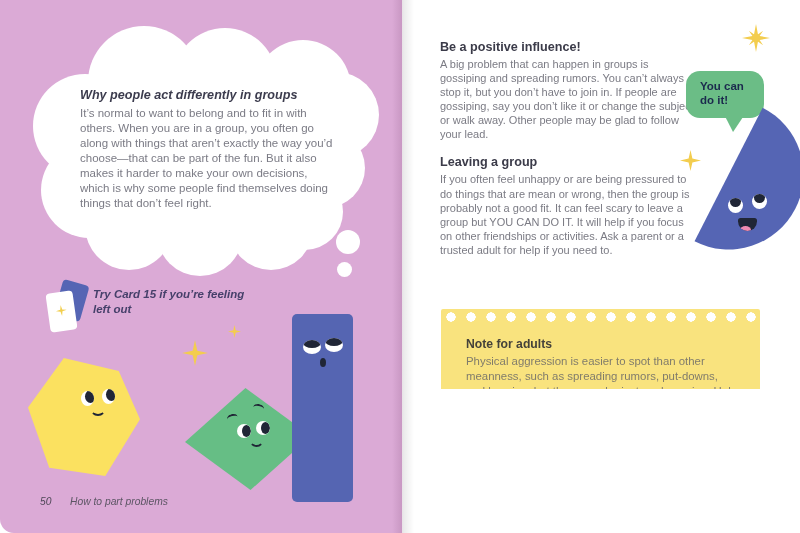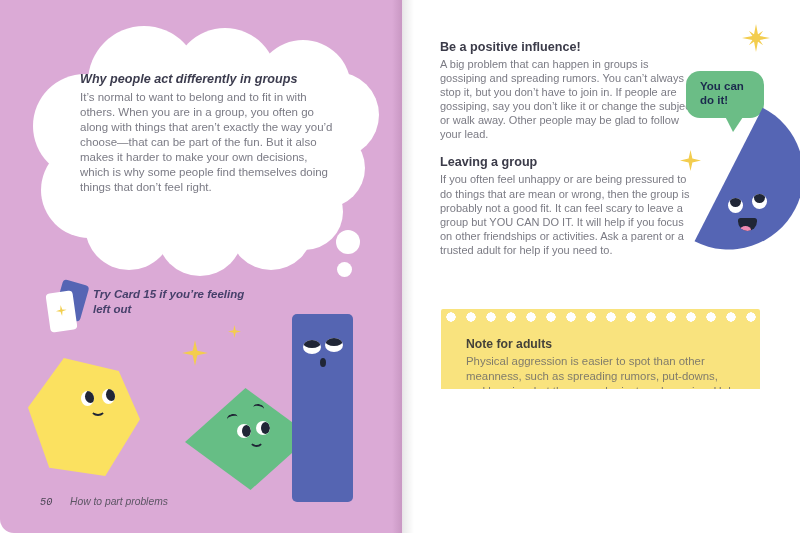--- a/index.html
+++ b/index.html
@@ -8,21 +8,21 @@
         border-radius:0 0 14px 14px;}
   
   .page-left{position:absolute;left:0;top:0;width:402px;height:533px;background:#dbaad6;overflow:hidden;}
   .page-right{position:absolute;left:402px;top:0;width:398px;height:389px;background:#ffffff;overflow:hidden;}
   .spine{position:absolute;left:392px;top:0;width:22px;height:533px;pointer-events:none;
          background:linear-gradient(90deg,rgba(90,40,80,0) 0%,rgba(90,40,80,.14) 45%,rgba(60,60,60,.10) 55%,rgba(0,0,0,0) 100%);}
   
   .cloud{position:absolute;left:33px;top:26px;width:340px;height:242px;}
   .cl,.cl-fill{position:absolute;background:#ffffff;border-radius:50%;}
   .cloud-dot{position:absolute;background:#ffffff;border-radius:50%;}
-  .cloud-text{position:absolute;left:80px;top:72px;width:258px;}
+  .cloud-text{position:absolute;left:80px;top:88px;width:258px;}
   .cloud-text h2{margin:0 0 4px 0;font-size:12.6px;font-style:italic;font-weight:bold;color:#3c3c4e;}
   .cloud-text p{margin:0;font-size:11.5px;line-height:1.3;color:#7b7b85;}
   
   .card-icon{position:absolute;left:44px;top:280px;width:48px;height:60px;}
   .card-back{position:absolute;left:14px;top:2px;width:27px;height:37px;background:#5565b4;border-radius:4px;transform:rotate(16deg);}
   .card-front{position:absolute;left:4px;top:12px;width:27px;height:39px;background:#ffffff;border-radius:4px;transform:rotate(-8deg);}
   .card-tip{position:absolute;left:93px;top:287px;width:165px;margin:0;
             font-size:11.5px;font-weight:bold;font-style:italic;line-height:1.32;color:#46406a;}
   
   .star4{position:absolute;background:#f3cd4e;
@@ -60,21 +60,21 @@
   
   .note{position:absolute;left:39px;top:309px;width:319px;height:181px;background:#f9e37e;border-radius:2px;}
   .note-holes{position:absolute;left:0;top:3px;width:100%;height:10px;
               background-image:radial-gradient(circle at 10px 5px,#ffffff 4.5px,rgba(255,255,255,0) 4.8px);
               background-size:20px 10px;background-repeat:repeat-x;}
   .note-content{position:absolute;left:25px;top:28px;width:272px;}
   .note-content h4{margin:0 0 3px 0;font-size:12.2px;font-weight:bold;color:#45423a;}
   .note-content p{margin:0;font-size:11.4px;line-height:1.3;color:#807c6b;}
   
   .footer{position:absolute;font-size:10.3px;font-style:italic;}
-  .pn-left{left:40px;top:496px;color:#4e4757;font-family:Liberation Mono, monospace;}
+  .pn-left{left:40px;top:496px;color:#4e4757;}
   .ft-left{left:70px;top:496px;color:#5c5564;}
   .pn-right{left:342px;top:497px;color:#8d8d94;}
 </style>
 </head>
 <body>
 
 <div class="book">
 
   <div class="page-left">
 

